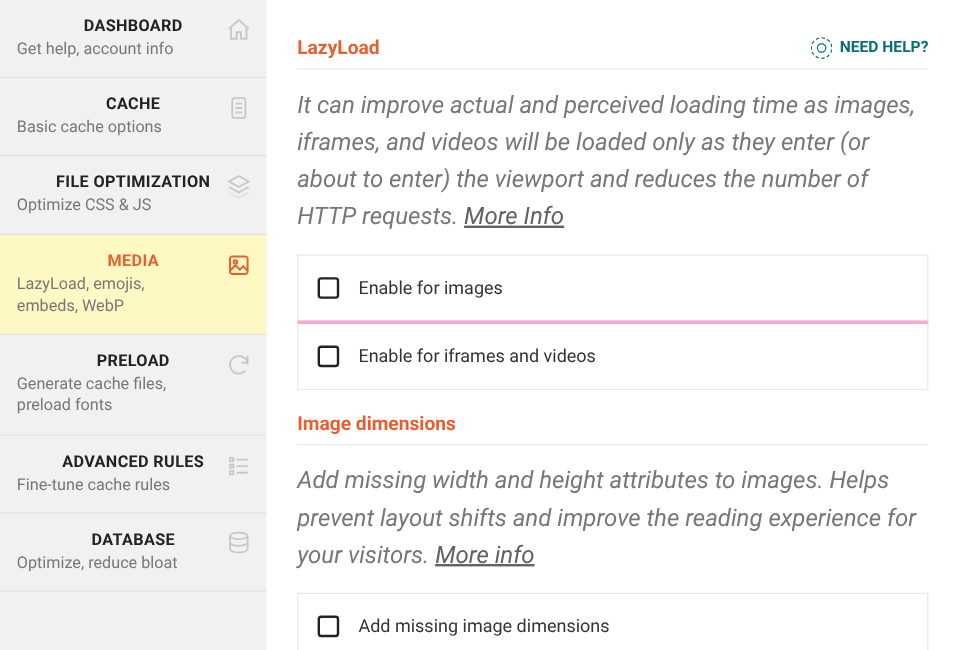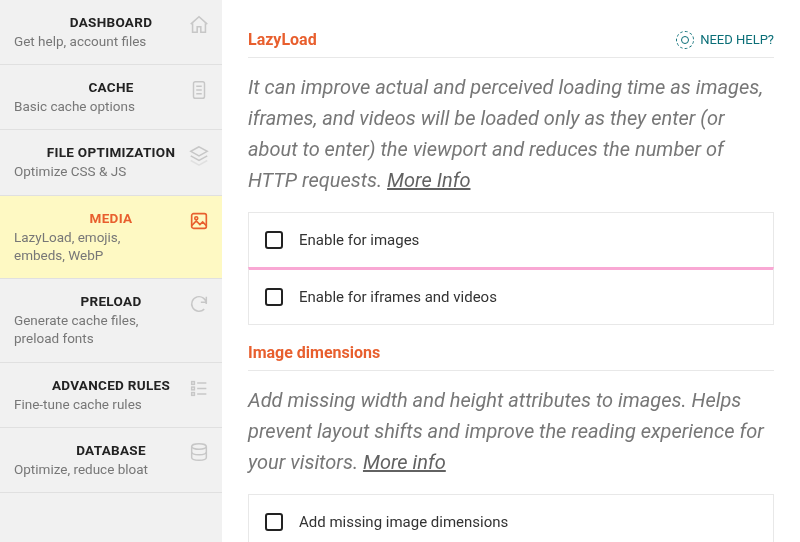--- a/index.html
+++ b/index.html
@@ -67,21 +67,21 @@
     padding: 18px 0 8px 0;
     border-bottom: 1px solid #e8e8e8;
   }
   .section-title {
     color: #e85f2e;
     font-weight: 700;
     font-size: 16px;
   }
   .help-link {
     color: #0a6e77;
-    font-weight: 400;
+    font-weight: 700;
     font-size: 13px;
     display: inline-flex;
     align-items: center;
     gap: 6px;
     cursor: pointer;
   }
   .help-icon {
     width: 18px; height: 18px;
     border: 1.6px dashed #0a6e77;
     border-radius: 50%;
@@ -129,21 +129,21 @@
   svg { display:block; }
 </style>
 </head>
 <body>
 
 <div class="layout">
   <div class="sidebar">
 
     <div class="sidebar-item">
       <div class="sidebar-item-title">DASHBOARD</div>
-      <div class="sidebar-item-sub">Get help, account files</div>
+      <div class="sidebar-item-sub">Get help, account info</div>
       <span class="sidebar-icon">
         <svg viewBox="0 0 24 24" width="22" height="22" fill="none" stroke="currentColor" stroke-width="1.7">
             <path d="M3 11 12 3l9 8"></path>
             <path d="M5 10v10h5v-6h4v6h5V10"></path>
           </svg>
       </span>
     </div>
 
     <div class="sidebar-item">
       <div class="sidebar-item-title">CACHE</div>

